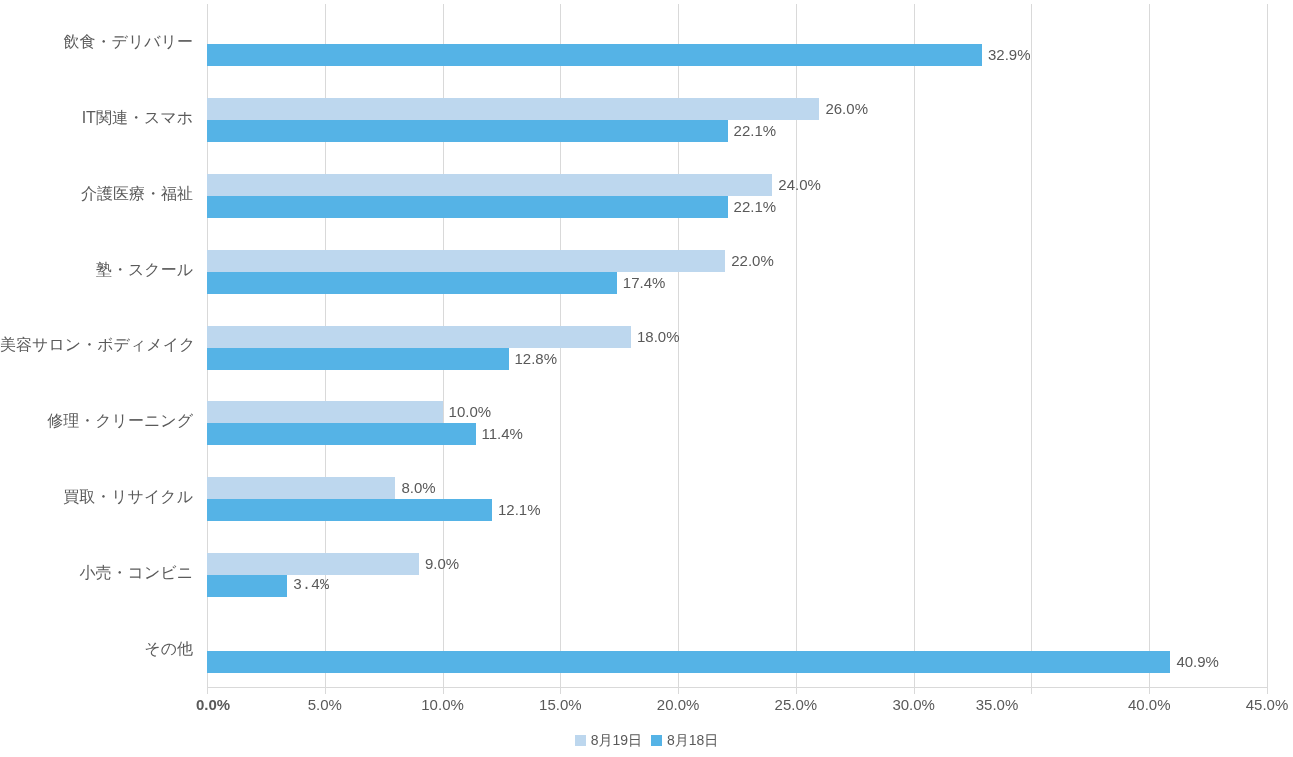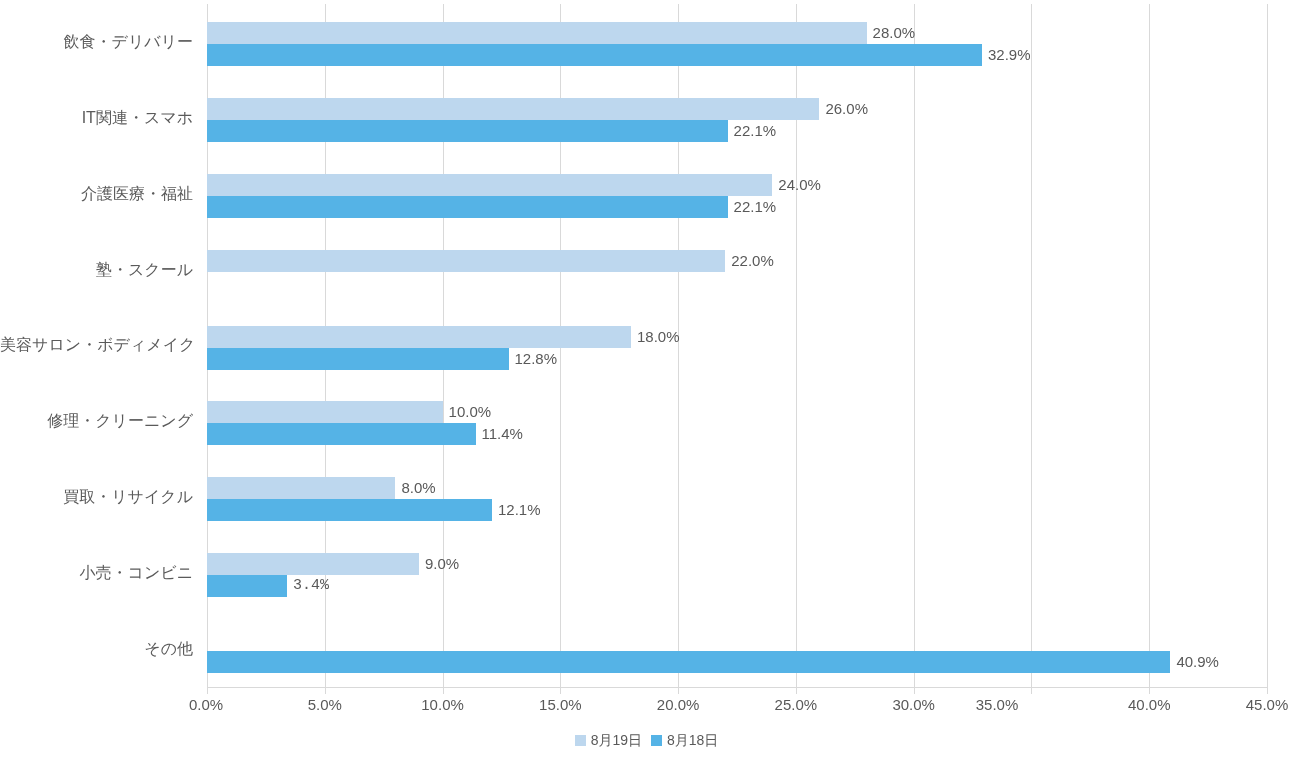--- a/index.html
+++ b/index.html
@@ -183,24 +183,20 @@
         <div class="gridline" style="left: 942.222px;"></div>
         <div class="gridline" style="left: 1060px;"></div>
       </div>
   </div>
 
   <div class="axis-bottom"></div>
 
   <div class="rows">
       <div class="row" style="top: 0px; height: 75.8889px;">
         <div class="cat-label">飲食・デリバリー</div>
-        <div class="bar-wrap series-0" style="width: 779.556px;">
-          <div class="bar s0" style="width: 659.556px; background: rgb(189, 215, 238);"></div>
-          <div class="bar-label" style="left: 659.556px;">28.0%</div>
-        </div>
         <div class="bar-wrap series-1" style="width: 894.978px;">
           <div class="bar s1" style="width: 774.978px; background: rgb(85, 179, 230);"></div>
           <div class="bar-label" style="left: 774.978px;">32.9%</div>
         </div>
       </div>
       <div class="row" style="top: 75.8889px; height: 75.8889px;">
         <div class="cat-label">IT関連・スマホ</div>
         <div class="bar-wrap series-0" style="width: 732.444px;">
           <div class="bar s0" style="width: 612.444px; background: rgb(189, 215, 238);"></div>
           <div class="bar-label" style="left: 612.444px;">26.0%</div>
@@ -220,20 +216,24 @@
           <div class="bar s1" style="width: 520.578px; background: rgb(85, 179, 230);"></div>
           <div class="bar-label" style="left: 520.578px;">22.1%</div>
         </div>
       </div>
       <div class="row" style="top: 227.667px; height: 75.8889px;">
         <div class="cat-label">塾・スクール</div>
         <div class="bar-wrap series-0" style="width: 638.222px;">
           <div class="bar s0" style="width: 518.222px; background: rgb(189, 215, 238);"></div>
           <div class="bar-label" style="left: 518.222px;">22.0%</div>
         </div>
+        <div class="bar-wrap series-1" style="width: 529.867px;">
+          <div class="bar s1" style="width: 409.867px; background: rgb(85, 179, 230);"></div>
+          <div class="bar-label" style="left: 409.867px;">17.4%</div>
+        </div>
       </div>
       <div class="row" style="top: 303.556px; height: 75.8889px;">
         <div class="cat-label">美容サロン・ボディメイク</div>
         <div class="bar-wrap series-0" style="width: 544px;">
           <div class="bar s0" style="width: 424px; background: rgb(189, 215, 238);"></div>
           <div class="bar-label" style="left: 424px;">18.0%</div>
         </div>
         <div class="bar-wrap series-1" style="width: 421.511px;">
           <div class="bar s1" style="width: 301.511px; background: rgb(85, 179, 230);"></div>
           <div class="bar-label" style="left: 301.511px;">12.8%</div>
@@ -275,21 +275,21 @@
       <div class="row" style="top: 607.111px; height: 75.8889px;">
         <div class="cat-label">その他</div>
         <div class="bar-wrap series-1" style="width: 1083.42px;">
           <div class="bar s1" style="width: 963.422px; background: rgb(85, 179, 230);"></div>
           <div class="bar-label" style="left: 963.422px;">40.9%</div>
         </div>
       </div>
     </div>
 
   <div class="xticks">
-      <div class="xtick" style="left: 206px;">0.0%</div>
+      <div class="xtick" style="left: 213px; font-weight: bold;">0.0%</div>
       <div class="xtick" style="left: 324.778px;">5.0%</div>
       <div class="xtick" style="left: 442.556px;">10.0%</div>
       <div class="xtick" style="left: 560.333px;">15.0%</div>
       <div class="xtick" style="left: 678.111px;">20.0%</div>
       <div class="xtick" style="left: 795.889px;">25.0%</div>
       <div class="xtick" style="left: 913.667px;">30.0%</div>
       <div class="xtick" style="left: 997px;">35.0%</div>
       <div class="xtick" style="left: 1149.22px;">40.0%</div>
       <div class="xtick" style="left: 1267px;">45.0%</div>
     </div>

